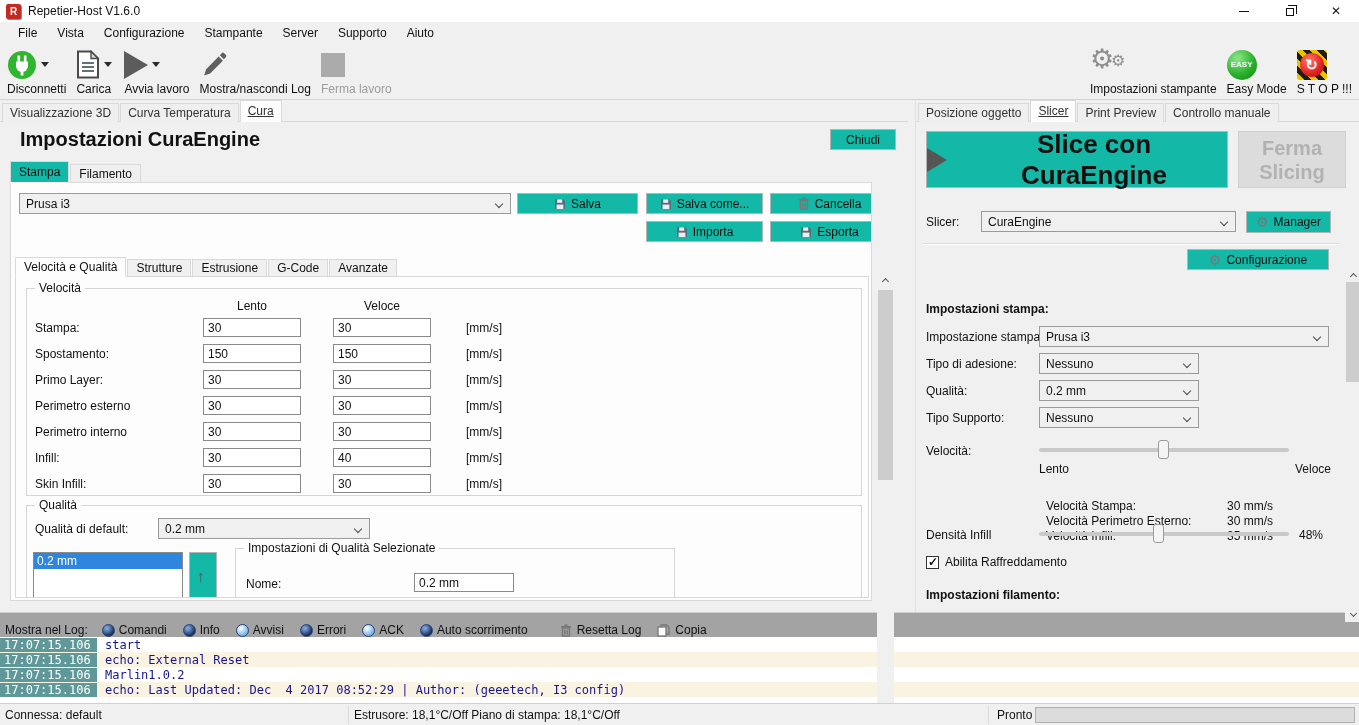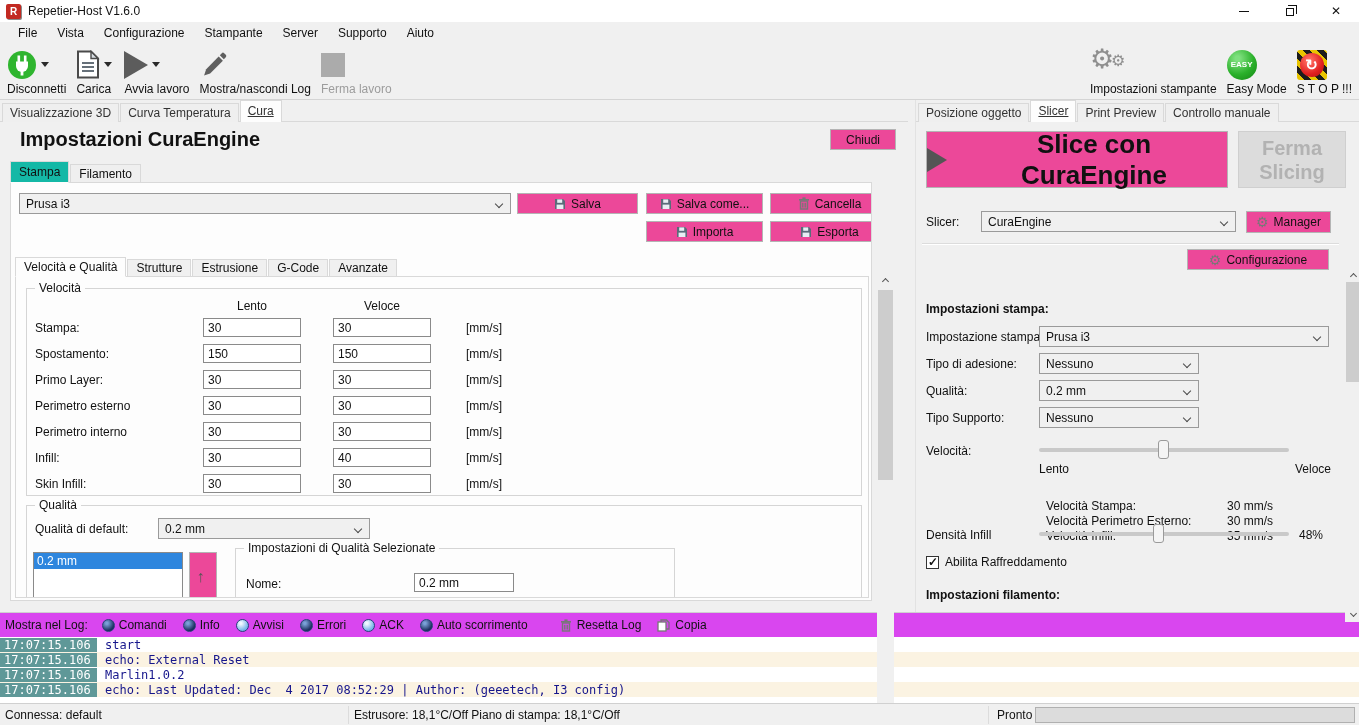--- a/index.html
+++ b/index.html
@@ -56,21 +56,21 @@
   .tabstrip { position:absolute; left:0; top:0; right:0; height:22px; display:flex; align-items:flex-end; padding-left:2px; }
   .tabstrip::after { content:""; position:absolute; left:0; right:0; bottom:0; height:1px; background:#d9d9d9; }
   .tab { position:relative; border:1px solid #d9d9d9; border-bottom:none; background:#efefef; color:#333;
          height:19px; line-height:18px; padding:0 7px; margin-right:1px; z-index:1; }
   .tab.active { background:#fdfdfd; height:22px; line-height:21px; z-index:3;text-decoration:underline; }
 
   
   .cura { position:absolute; left:0; top:22px; right:0; bottom:0; background:#f0f0f0; }
   .cura-title { position:absolute; left:20px; top:6px; font-size:20px; font-weight:bold; }
   .btn { display:inline-flex; align-items:center; justify-content:center; gap:5px;
-         background:#ec4899; border:1px solid #b4b4b4; font-size:12px; color:#111; }
+         background:#14b8a6; border:1px solid #b4b4b4; font-size:12px; color:#111; }
   .chiudi { position:absolute; left:830px; top:7px; width:66px; height:21px; }
   .pagetabs { position:absolute; left:10px; top:39px; display:flex; z-index:2; }
   .pagetab { border:1px solid #d9d9d9; background:#efefef; height:19px; line-height:18px; padding:0 8px; margin-top:3px; margin-right:1px; }
   .pagetab.active { background:#14b8a6; height:22px; line-height:20px; margin-top:0; border-bottom:1px solid #fdfdfd; }
   .container { position:absolute; left:10px; top:60px; width:862px; height:419px; background:#fdfdfd; border:1px solid #d9d9d9; overflow:hidden; }
 
   .combo { position:relative; background:#f0f0f0; border:1px solid #9a9a9a; height:21px; display:flex; align-items:center; padding:0 22px 0 6px; }
   .combo .chev { position:absolute; right:8px; top:7px; }
   .chev { display:inline-block; width:6px; height:6px; border-right:1.5px solid #4a4a4a; border-bottom:1.5px solid #4a4a4a; transform:rotate(45deg); }
 
@@ -146,21 +146,21 @@
   .sd-value { position:absolute; left:285px; width:72px; text-align:right; }
   .infill-label { position:absolute; left:10px; top:406px; }
   .sl-infill { left:123px; top:402px; }
   .infill-val { position:absolute; left:383px; top:406px; }
   .cool-row { position:absolute; left:10px; top:433px; display:flex; align-items:center; gap:6px; }
   .cb { width:13px; height:13px; border:1px solid #333; background:#fff; position:relative; }
   .cb::after { content:"✓"; position:absolute; left:1px; top:-2px; font-size:12px; font-weight:bold; color:#111; }
   .filament-title { top:466px; }
 
   
-  .logbar { height:25px; background:#d946ef; border-top:1px solid #d0d0d0; display:flex; align-items:center; padding-left:5px; }
+  .logbar { height:25px; background:#a3a3a3; border-top:1px solid #d0d0d0; display:flex; align-items:flex-end; padding-left:5px; }
   .logbar .lbl { margin-right:14px; }
   .toggle { display:flex; align-items:center; gap:4px; margin-right:16px; }
   .lamp { width:13px; height:13px; border-radius:50%; border:1px solid #27427a; }
   .lamp.dark  { background:radial-gradient(circle at 35% 30%, #7aa0d8 10%, #1c2f5e 70%); }
   .lamp.light { background:radial-gradient(circle at 35% 30%, #eef7ff 10%, #74b2e8 70%); }
   .logtool { display:flex; align-items:center; gap:5px; margin-left:16px; }
   .logview { height:66px; background:#fff; overflow:hidden; }
   .logrow { display:flex; height:15px; align-items:flex-end; }
   .logrow.alt { background:#fbf3e2; }
   .logtime { width:97px; flex:0 0 97px; background:#5f9898; color:#fff; font:12px "DejaVu Sans Mono",monospace;

